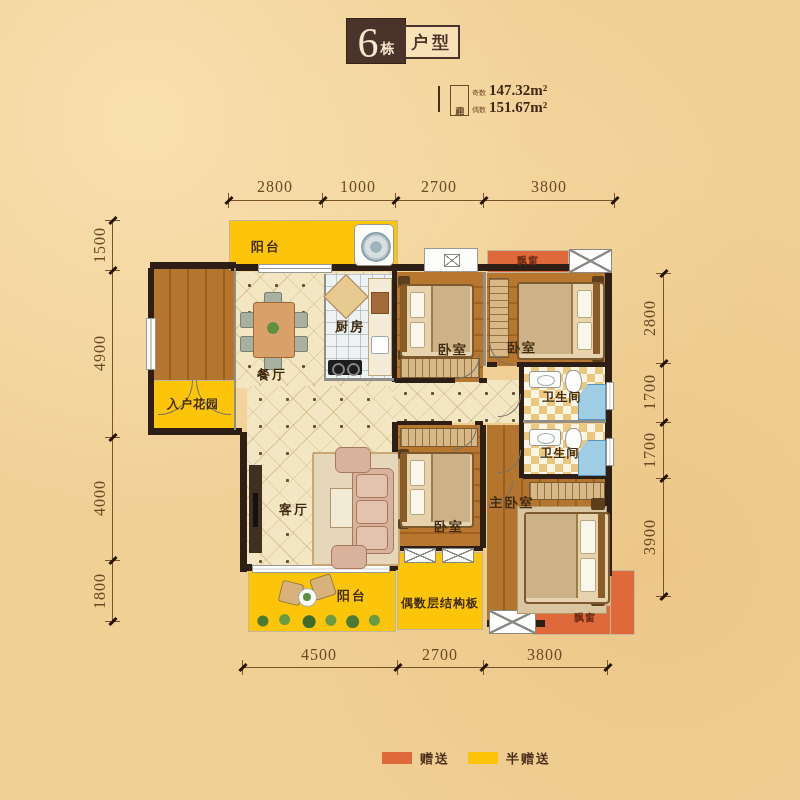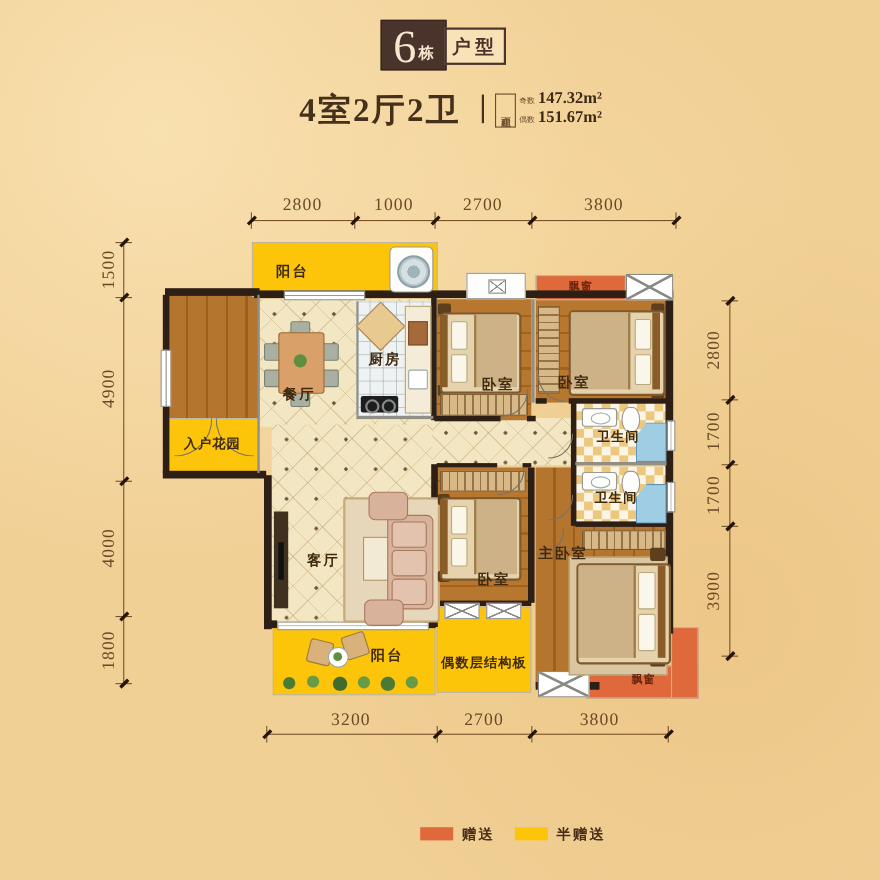--- a/index.html
+++ b/index.html
@@ -73,21 +73,20 @@
 
 <div id="stage">
 
   <div class="abs badge-dark" style="left:346px;top:18px;width:58px;height:44px;">
     <span class="badge-num">6</span>
     <span class="badge-unit">栋</span>
   </div>
   <div class="abs badge-light" style="left:404px;top:25px;width:52px;height:30px;">
     <span>户型</span>
   </div>
-  <div class="abs big-title" style="left:272px;top:80px;">4室2厅2卫</div>
   <div class="abs" style="left:438px;top:86px;width:2px;height:26px;background:#45301b;"></div>
   <div class="abs area-box" style="left:450px;top:85px;width:17px;height:29px;">建面积</div>
   <div class="abs area-row" style="left:472px;top:82px;">
     <span class="area-pre">奇数</span>
     <span class="area-val">147.32m²</span>
   </div>
   <div class="abs area-row" style="left:472px;top:99px;">
     <span class="area-pre">偶数</span>
     <span class="area-val">151.67m²</span>
   </div>
@@ -157,21 +156,21 @@
     <div>
       <i class="tk" style="left:0;top:14px;width:1px;height:15px;"></i>
         <i class="sl" style="left:-4px;top:20px;"></i>
       <i class="tk" style="left:155px;top:14px;width:1px;height:15px;"></i>
         <i class="sl" style="left:151px;top:20px;"></i>
       <i class="tk" style="left:241px;top:14px;width:1px;height:15px;"></i>
         <i class="sl" style="left:237px;top:20px;"></i>
       <i class="tk" style="left:365px;top:14px;width:1px;height:15px;"></i>
         <i class="sl" style="left:361px;top:20px;"></i>
     </div>
-    <span class="dlab" style="left:47px;top:0;width:60px;">3200</span>
+    <span class="dlab" style="left:47px;top:0;width:60px;">4500</span>
     <span class="dlab" style="left:168px;top:0;width:60px;">2700</span>
     <span class="dlab" style="left:273px;top:0;width:60px;">3800</span>
   </div>
 
   <div class="abs tile" style="left:236px;top:272px;width:156px;height:116px;"></div>
   <div class="abs tile" style="left:392px;top:380px;width:131px;height:43px;"></div>
   <div class="abs tile" style="left:247px;top:386px;width:146px;height:182px;"></div>
   <div class="abs wood-v" style="left:152px;top:268px;width:82px;height:112px;border:1px solid #8f8f88;"></div>
   <div class="abs wood-h" style="left:397px;top:272px;width:86px;height:110px;"></div>
   <div class="abs wood-h" style="left:487px;top:272px;width:119px;height:94px;"></div>
@@ -349,21 +348,21 @@
   <div class="abs arc" style="left:196px;top:380px;width:34px;height:34px;border-radius:0 0 0 34px;border-right:none;border-left:1.5px solid #77736a;"></div>
   <div class="abs arc" style="left:455px;top:354px;width:24px;height:24px;border-radius:0 0 24px 0;"></div>
   <div class="abs arc" style="left:489px;top:340px;width:24px;height:24px;border-radius:0 0 0 24px;border-right:none;border-left:1.5px solid #77736a;"></div>
   <div class="abs arc" style="left:498px;top:394px;width:22px;height:22px;border-radius:0 0 22px 0;"></div>
   <div class="abs arc" style="left:498px;top:450px;width:22px;height:22px;border-radius:0 0 22px 0;"></div>
   <div class="abs arc" style="left:452px;top:425px;width:24px;height:24px;border-radius:0 0 24px 0;"></div>
   <div class="abs arc" style="left:488px;top:480px;width:24px;height:24px;border-radius:0 0 24px 0;"></div>
 
   <span class="rlabel" style="left:266px;top:247px;">阳台</span>
   <span class="rlabel md" style="left:193px;top:404px;">入户花园</span>
-  <span class="rlabel" style="left:272px;top:359px;font-family:Liberation Mono, monospace;">餐厅</span>
+  <span class="rlabel" style="left:272px;top:375px;font-family:Liberation Mono, monospace;">餐厅</span>
   <span class="rlabel" style="left:350px;top:327px;">厨房</span>
   <span class="rlabel" style="left:453px;top:350px;">卧室</span>
   <span class="rlabel" style="left:522px;top:348px;">卧室</span>
   <span class="rlabel sm" style="left:528px;top:261px;">飘窗</span>
   <span class="rlabel md" style="left:562px;top:397px;">卫生间</span>
   <span class="rlabel md" style="left:560px;top:453px;">卫生间</span>
   <span class="rlabel" style="left:294px;top:510px;">客厅</span>
   <span class="rlabel" style="left:352px;top:596px;">阳台</span>
   <span class="rlabel" style="left:449px;top:527px;">卧室</span>
   <span class="rlabel md" style="left:440px;top:603px;">偶数层结构板</span>

